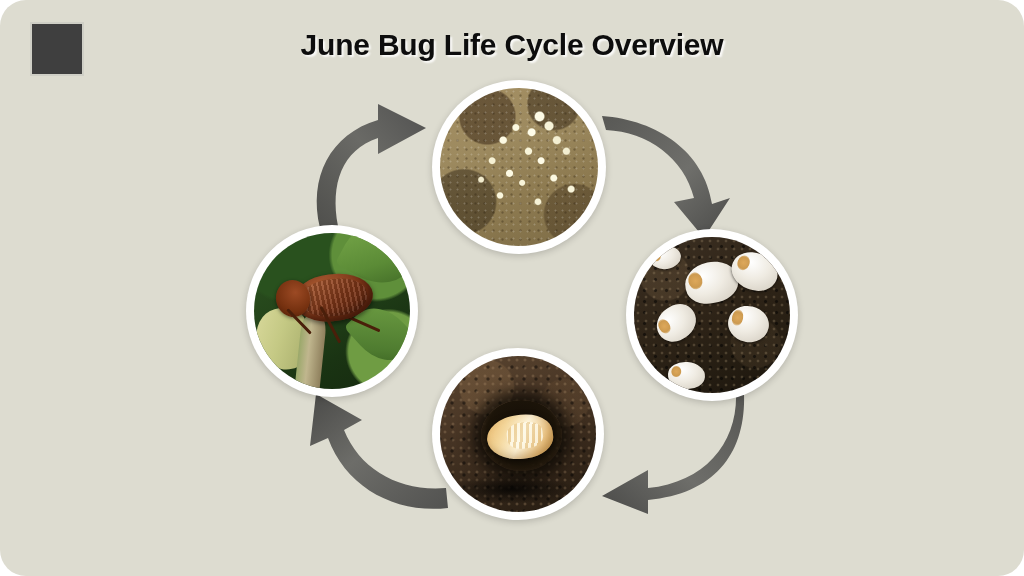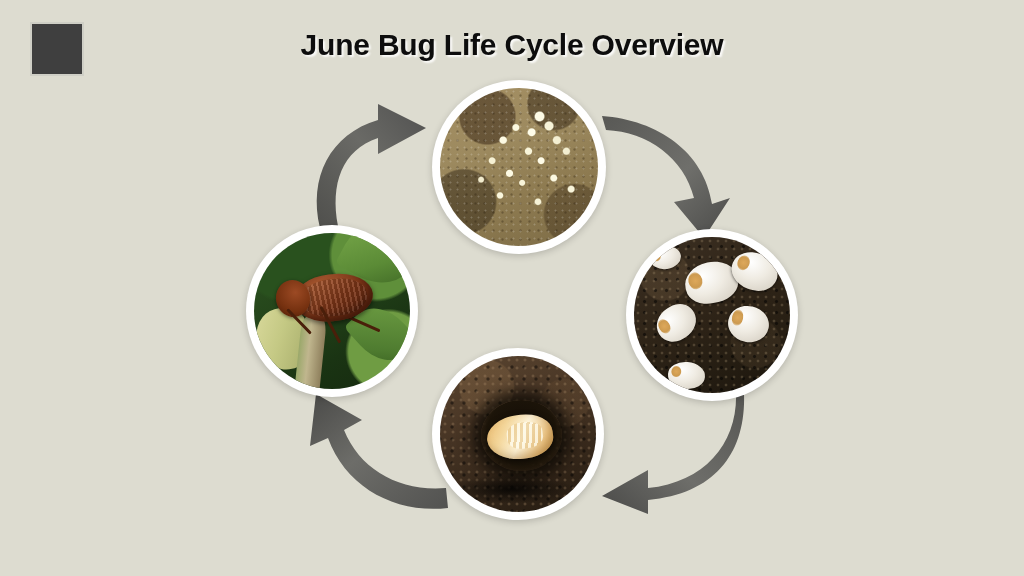--- a/index.html
+++ b/index.html
@@ -7,20 +7,21 @@
     padding: 0;
     background: #ffffff;
   }
   #slide {
     position: relative;
     width: 1024px;
     height: 576px;
     background: #dddcd0;
     overflow: hidden;
     font-family: "Liberation Sans", sans-serif;
+    border-radius: 26px;
   }
 
   
   #logo-placeholder {
     position: absolute;
     left: 30px;
     top: 22px;
     width: 54px;
     height: 54px;
     background: #3f3f3f;

